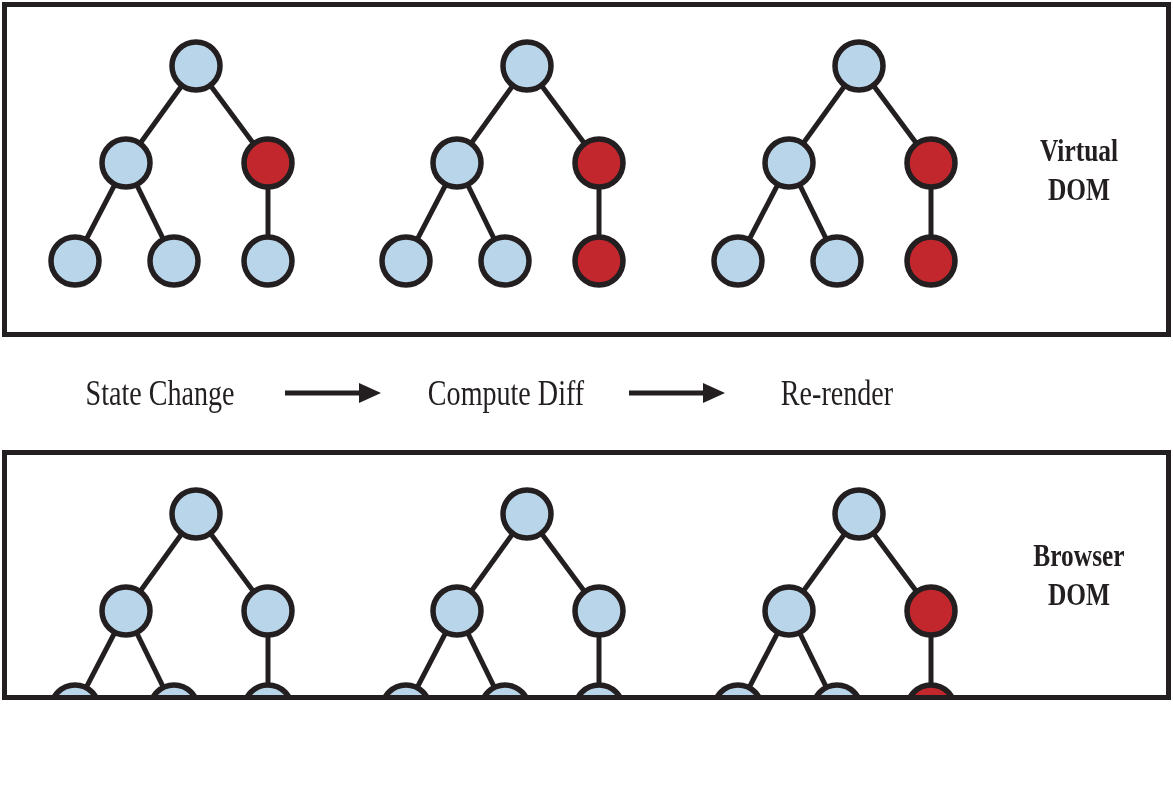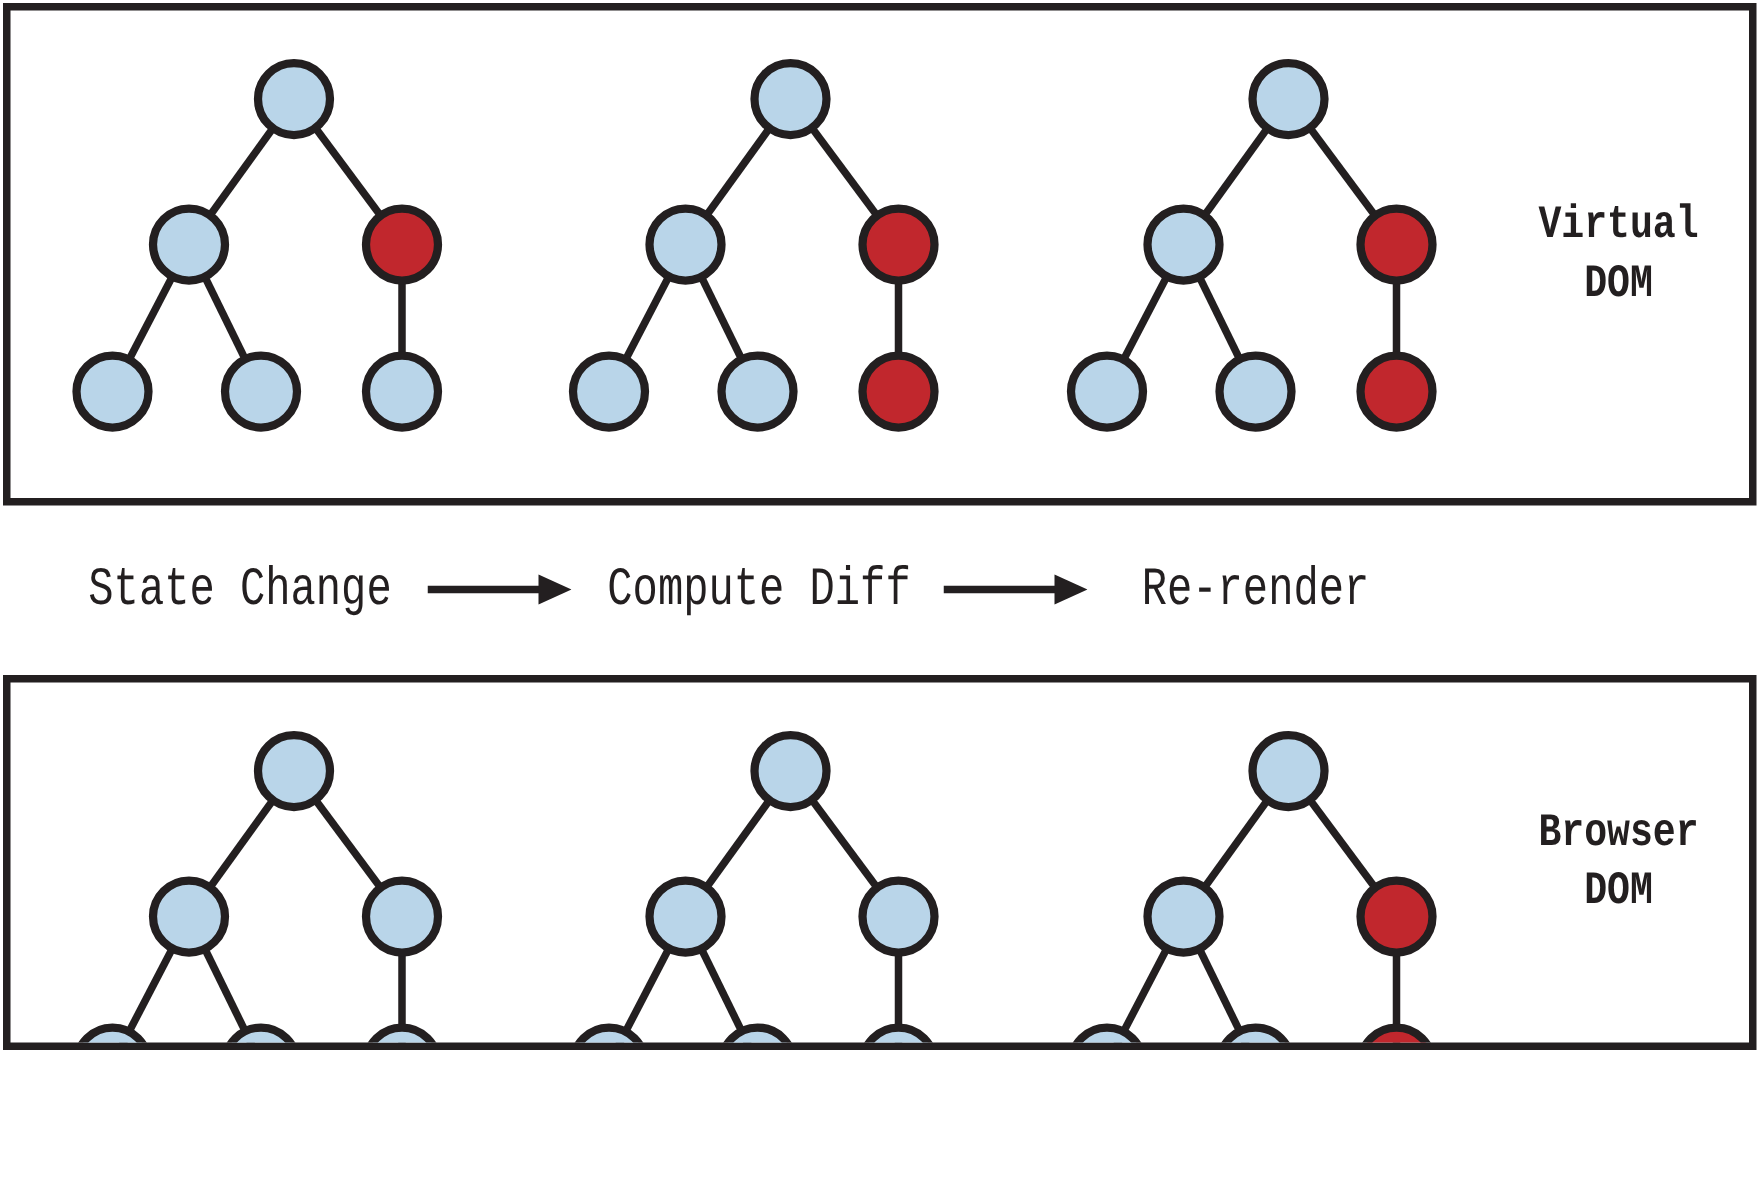--- a/index.html
+++ b/index.html
@@ -4,21 +4,21 @@
 <style>
   :root {
     --outline: #231F20;
   }
   html, body { margin: 0; padding: 0; background: #ffffff; }
   .canvas {
     position: relative;
     width: 1173px;
     height: 785px;
     background: #ffffff;
-    font-family: Liberation Mono, monospace;
+    font-family: Liberation Serif, serif;
     color: var(--outline);
     overflow: hidden;
   }
   .dom-box {
     position: absolute;
     left: 2px;
     width: 1169px;
     border: 5px solid var(--outline);
     background: #ffffff;
     box-sizing: border-box;

